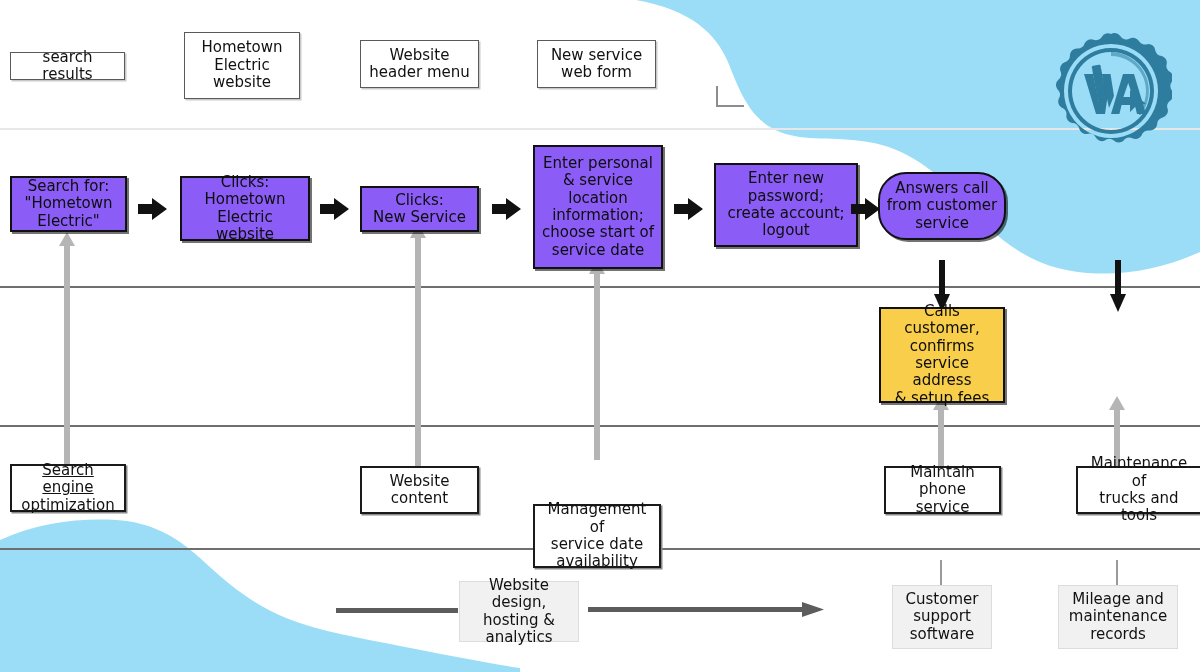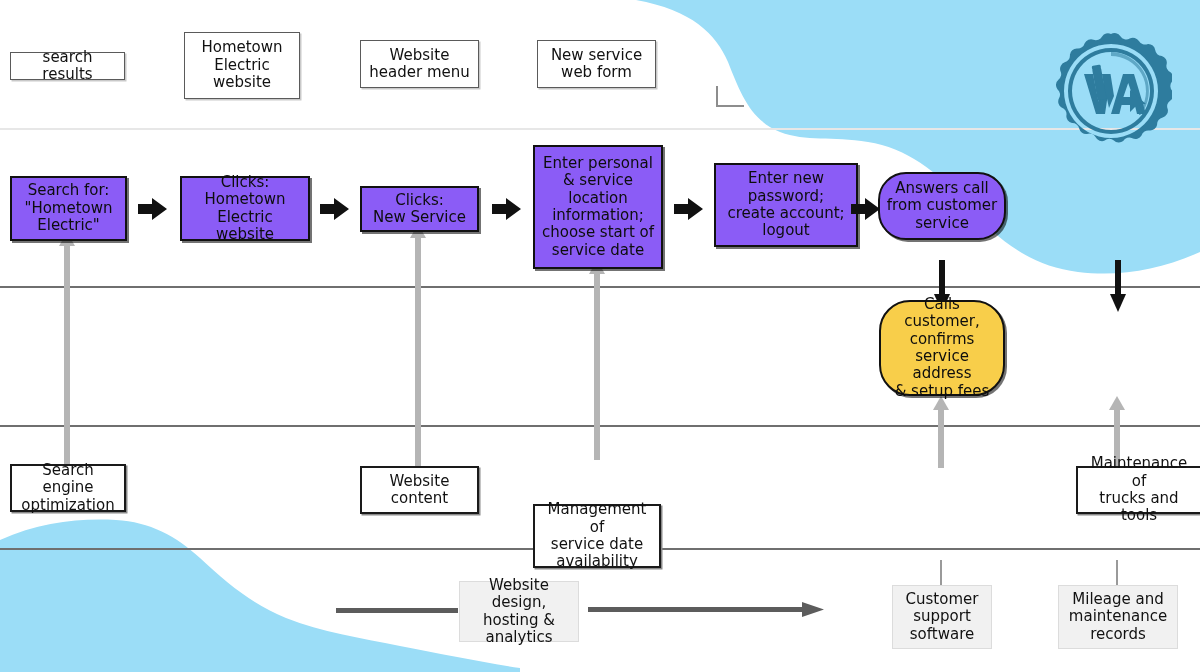--- a/index.html
+++ b/index.html
@@ -183,21 +183,21 @@
 
   <div class="node outline thin" style="left:10px;top:52px;width:115px;height:28px;">search results</div>
   <div class="node outline thin" style="left:184px;top:32px;width:116px;height:67px;">Hometown
 Electric
 website</div>
   <div class="node outline thin" style="left:360px;top:40px;width:119px;height:48px;">Website
 header menu</div>
   <div class="node outline thin" style="left:537px;top:40px;width:119px;height:48px;">New service
 web form</div>
 
-  <div class="node cream" style="left:10px;top:176px;width:117px;height:65px;">Search for:
+  <div class="node cream" style="left:10px;top:176px;width:117px;height:56px;">Search for:
 "Hometown
 Electric"</div>
   <div class="node cream" style="left:180px;top:176px;width:130px;height:65px;">Clicks:
 Hometown
 Electric website</div>
   <div class="node cream" style="left:360px;top:186px;width:119px;height:46px;">Clicks:
 New Service</div>
   <div class="node cream" style="left:533px;top:145px;width:130px;height:124px;">Enter personal
 &amp; service
 location
@@ -205,32 +205,34 @@
 choose start of
 service date</div>
   <div class="node cream" style="left:714px;top:163px;width:144px;height:84px;text-align:center;">Enter new
 password;
 create account;
 logout</div>
   <div class="node cream" style="left:878px;top:172px;width:128px;height:68px;border-radius:28px;">Answers call
 from customer
 service</div>
 
-  <div class="node gold" style="left:879px;top:300px;width:126px;height:96px;border-radius:31px;">Calls customer,
+  <div class="node gold" style="left:879px;top:307px;width:126px;height:96px;">Calls customer,
 confirms
 service address
 &amp; setup fees</div>
 
-  <div class="node outline" style="left:10px;top:464px;width:116px;height:48px;">Search engine
+  <div class="node outline" style="left:10px;top:464px;width:116px;height:48px;text-decoration:underline;">Search engine
 optimization</div>
   <div class="node outline" style="left:360px;top:466px;width:119px;height:48px;">Website
 content</div>
   <div class="node outline" style="left:533px;top:458px;width:128px;height:64px;margin-top:46px;">Management of
 service date
 availability</div>
+  <div class="node outline" style="left:884px;top:466px;width:117px;height:48px;">Maintain
+phone service</div>
   <div class="node outline" style="left:1056px;top:466px;width:126px;height:48px;margin-left:20px;">Maintenance of
 trucks and tools</div>
 
   <div class="node grey" style="left:459px;top:581px;width:120px;height:61px;">Website design,
 hosting &amp;
 analytics</div>
   <div class="node grey" style="left:892px;top:585px;width:100px;height:64px;">Customer
 support
 software</div>
   <div class="node grey" style="left:1058px;top:585px;width:120px;height:64px;">Mileage and

